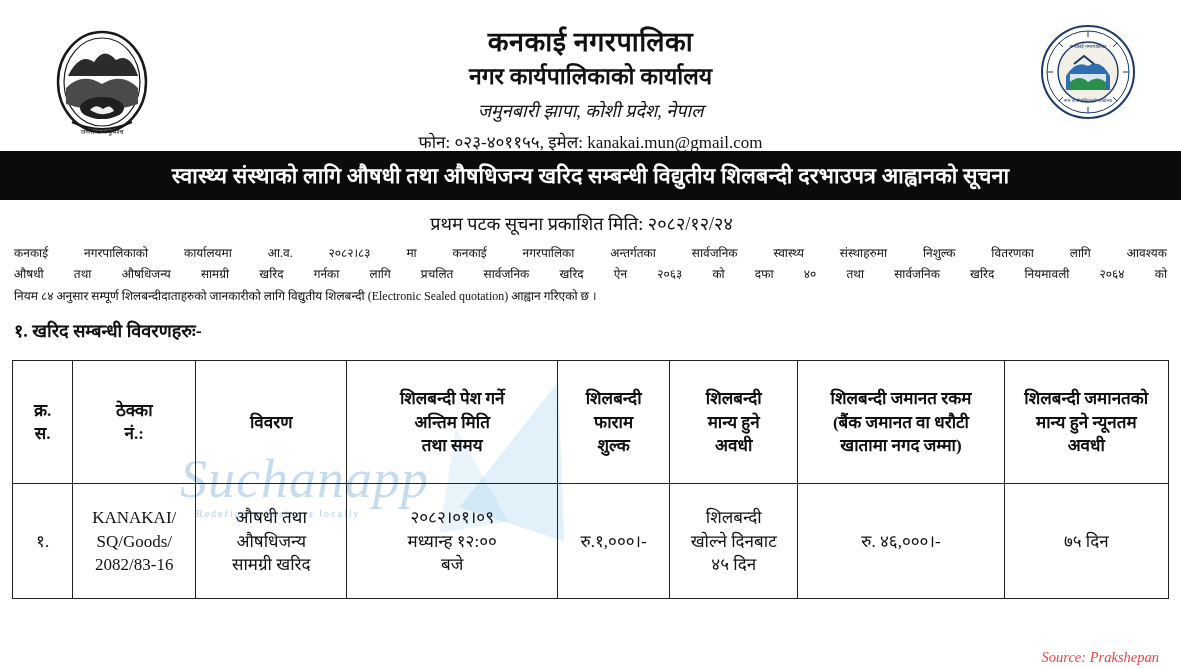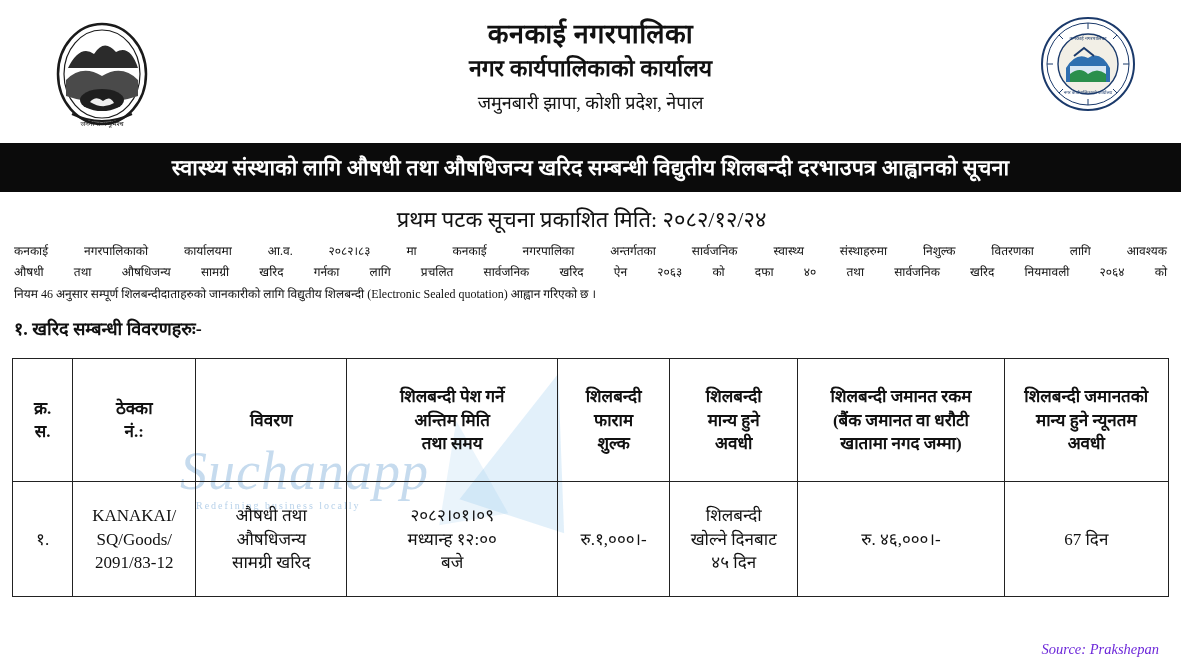--- a/index.html
+++ b/index.html
@@ -74,20 +74,21 @@
     border-bottom: 100px solid rgba(150, 200, 235, 0.20);
     transform: rotate(-10deg);
   }
 
   
   .header {
     position: relative;
     height: 143px;
     border-bottom: 0;
     z-index: 10;
+    margin-top: 8px;
   }
   .emblem-left {
     position: absolute;
     left: 52px;
     top: 18px;
     width: 100px;
     height: 118px;
   }
   .emblem-right {
     position: absolute;
@@ -107,20 +108,21 @@
     line-height: 1.35;
   }
   .org-office {
     font-size: 23px;
     font-weight: bold;
     line-height: 1.5;
   }
   .org-addr {
     font-size: 18px;
     line-height: 1.8;
+    font-style: italic;
   }
   .org-contact {
     font-size: 17px;
     line-height: 1.9;
   }
 
   
   .title-band {
     background: #0b0b0b;
     color: #ffffff;
@@ -129,21 +131,21 @@
     font-weight: bold;
     padding: 9px 8px 11px 8px;
     letter-spacing: 0.2px;
     position: relative;
     z-index: 10;
   }
 
   
   .pub-date {
     text-align: center;
-    font-size: 22px;
+    font-size: 18px;
     padding: 11px 18px 9px 0;
     position: relative;
     z-index: 10;
   }
 
   
   .body-para {
     font-size: 12px;
     line-height: 1.62;
     padding: 0 14px;
@@ -212,21 +214,21 @@
     font-family: "Liberation Serif", serif;
   }
 
   
   .source {
     position: absolute;
     right: 22px;
     bottom: 10px;
     font-size: 14.5px;
     font-style: italic;
-    color: #6d28d9;
+    color: #ef4444;
     z-index: 10;
   }
 </style>
 </head>
 <body>
 
 <div class="page">
 
   <div class="watermark">
     <div class="wm-shape"></div>
@@ -247,20 +249,21 @@
         <path d="M38 84 q6 -7 13 -1 q7 -6 11 2 q-11 7 -24 -1 z" fill="#efefef"></path>
         <path d="M20 96 Q50 110 80 96" fill="none" stroke="#1a1a1a" stroke-width="2"></path>
         <text x="50" y="108" font-size="6.5" text-anchor="middle" fill="#1a1a1a" font-family="'Liberation Serif', serif">जननी जन्मभूमिश्च</text>
       </svg>
     </div>
 
     <div class="head-center">
       <div class="org-name">कनकाई नगरपालिका</div>
       <div class="org-office">नगर कार्यपालिकाको कार्यालय</div>
       <div class="org-addr">जमुनबारी झापा, कोशी प्रदेश, नेपाल</div>
+      <div class="org-contact">फोन: ०२३-४०११५५, इमेल: kanakai.mun@gmail.com</div>
     </div>
 
     <div class="emblem-right">
       <svg viewBox="0 0 96 96" width="96" height="96" aria-hidden="true">
         <circle cx="48" cy="48" r="46" fill="none" stroke="#1b3a6b" stroke-width="2"></circle>
         <circle cx="48" cy="48" r="41" fill="none" stroke="#1b3a6b" stroke-width="1"></circle>
         <g stroke="#1b3a6b" stroke-width="1">
           <path d="M48 7 L48 13 M48 83 L48 89 M7 48 L13 48 M83 48 L89 48 M19 19 L23 23 M73 73 L77 77 M77 19 L73 23 M23 73 L19 77"></path>
         </g>
         <circle cx="48" cy="48" r="30" fill="#f2efe6" stroke="#1b3a6b" stroke-width="1.4"></circle>
@@ -279,21 +282,21 @@
   <div class="pub-date">प्रथम पटक सूचना प्रकाशित मिति: २०८२/१२/२४</div>
 
   <div class="body-para">
     <p>
         <span class="ln">कनकाई नगरपालिकाको कार्यालयमा आ.व. २०८२।८३ मा कनकाई नगरपालिका अन्तर्गतका सार्वजनिक स्वास्थ्य संस्थाहरुमा निशुल्क वितरणका लागि आवश्यक</span>
       </p>
     <p>
         <span class="ln">औषधी तथा औषधिजन्य सामग्री खरिद गर्नका लागि प्रचलित सार्वजनिक खरिद ऐन २०६३ को दफा ४० तथा सार्वजनिक खरिद नियमावली २०६४ को</span>
       </p>
     <p>
-        <span class="ln last">नियम 46 अनुसार सम्पूर्ण शिलबन्दीदाताहरुको जानकारीको लागि विद्युतीय शिलबन्दी  (Electronic Sealed quotation) आह्वान गरिएको छ ।</span>
+        <span class="ln last">नियम ८४ अनुसार सम्पूर्ण शिलबन्दीदाताहरुको जानकारीको लागि विद्युतीय शिलबन्दी  (Electronic Sealed quotation) आह्वान गरिएको छ ।</span>
       </p>
   </div>
 
   <div class="sec-head">१. खरिद सम्बन्धी विवरणहरुः-</div>
 
   <div class="tbl-wrap">
     <table class="info">
       <thead>
         <tr>
           <th class="col-sn">
@@ -333,40 +336,40 @@
             <div>अवधी</div>
           </th>
         </tr>
       </thead>
       <tbody>
         <tr>
           <td>१.</td>
           <td class="cell-eng">
             <div>KANAKAI/</div>
             <div>SQ/Goods/</div>
-            <div>2091/83-12</div>
+            <div>2082/83-16</div>
           </td>
           <td>
             <div>औषधी तथा</div>
             <div>औषधिजन्य</div>
             <div>सामग्री खरिद</div>
           </td>
           <td>
             <div>२०८२।०१।०९</div>
             <div>मध्यान्ह १२:००</div>
             <div>बजे</div>
           </td>
           <td>रु.१,०००।-</td>
           <td>
             <div>शिलबन्दी</div>
             <div>खोल्ने दिनबाट</div>
             <div>४५  दिन</div>
           </td>
           <td>रु.  ४६,०००।-</td>
-          <td>67 दिन</td>
+          <td>७५ दिन</td>
         </tr>
       </tbody>
     </table>
   </div>
 
   <div class="source">Source: Prakshepan</div>
 
 </div>
 
 </body></html>

